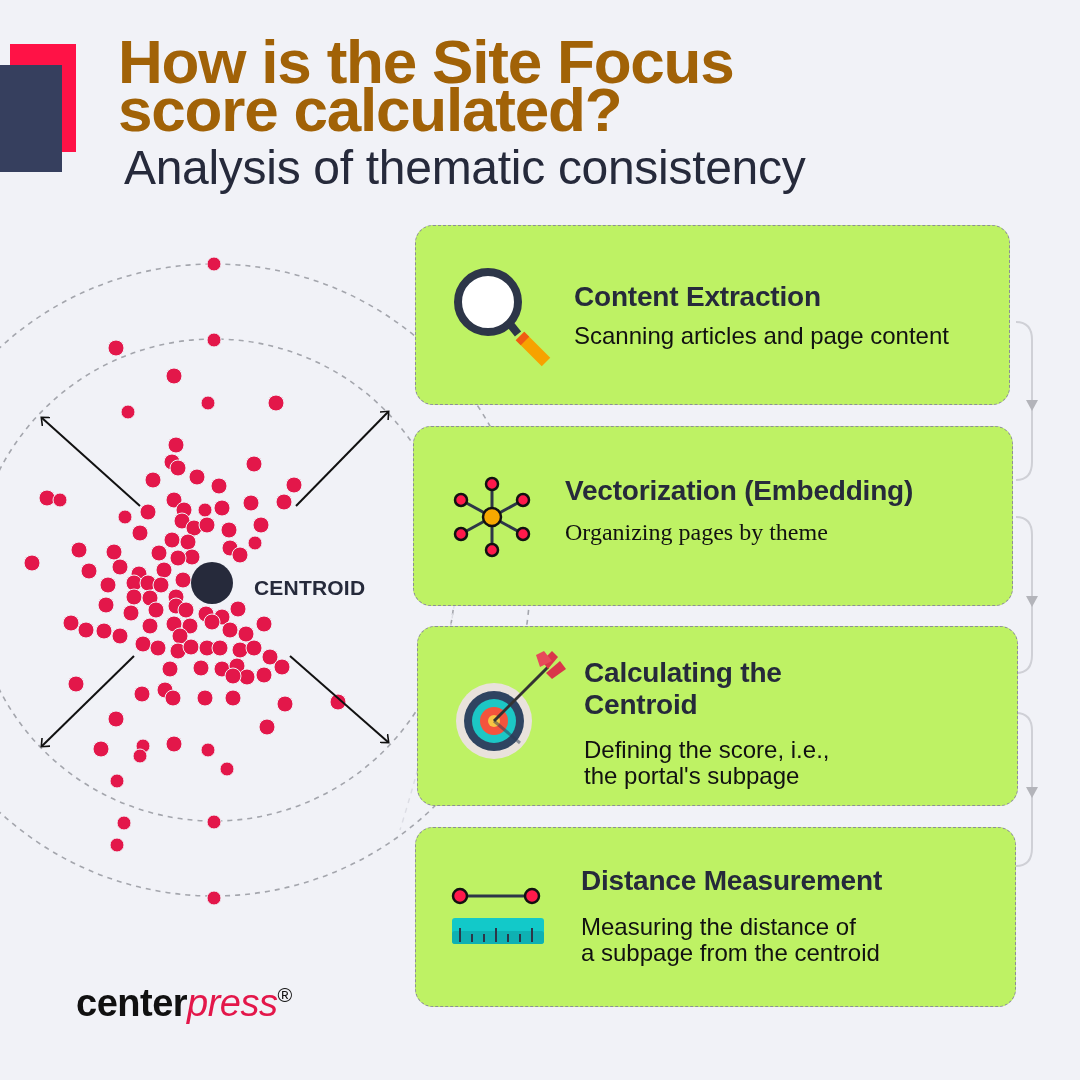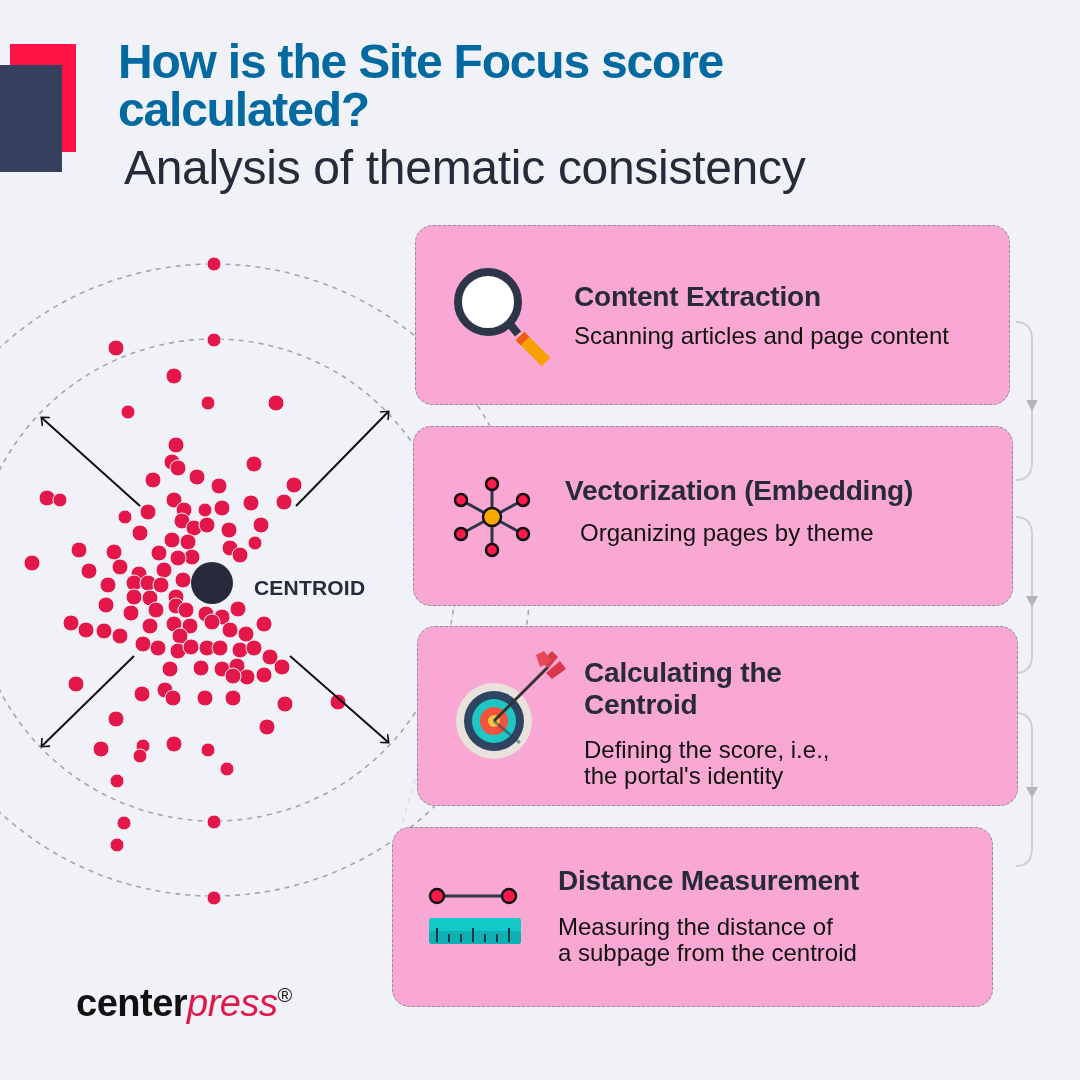--- a/index.html
+++ b/index.html
@@ -7,33 +7,33 @@
   body {
     background: #f1f2f7;
     font-family: "Liberation Sans", "DejaVu Sans", sans-serif;
     color: #262a3b;
     position: relative;
   }
   .deco-red { position: absolute; left: 10px; top: 44px; width: 66px; height: 108px; background: #ff1246; }
   .deco-navy { position: absolute; left: 0; top: 65px; width: 62px; height: 107px; background: #363f5e; }
   .title {
     position: absolute; left: 118px; top: 38px; width: 700px;
-    font-size: 48px; font-weight: 700; line-height: 48px; letter-spacing: -1.2px; color: #0369a1;
+    font-size: 62px; font-weight: 700; line-height: 48px; letter-spacing: -1.2px; color: #a16207;
   }
   .subtitle {
     position: absolute; left: 124px; top: 140px;
     font-size: 48px; font-weight: 400; color: #262a3b; letter-spacing: -0.3px;
   }
   .scatter { position: absolute; left: 0; top: 200px; width: 560px; height: 740px; }
   .centroid-label {
     position: absolute; left: 254px; top: 576px;
     font-size: 21px; font-weight: 700; color: #262a3b; letter-spacing: 0.2px;
   }
   .card {
-    position: absolute; background: #f9a8d4;
+    position: absolute; background: #bef264;
     border: 1px dashed #8d8f96; border-radius: 18px;
   }
   .card .icon { position: absolute; }
   .card .c-title { position: absolute; font-size: 28px; font-weight: 700; color: #262a3b; line-height: 32px; letter-spacing: -0.2px; }
   .card .c-desc { position: absolute; font-size: 24px; font-weight: 400; color: #111; line-height: 25px; }
   .connector { position: absolute; }
   .logo { position: absolute; left: 76px; top: 982px; font-size: 38px; letter-spacing: -0.5px; }
   .logo .w { font-weight: 700; color: #111; }
   .logo .p { font-style: italic; color: #e3174a; font-weight: 400; }
   .logo .r { font-size: 20px; vertical-align: top; position: relative; top: 2px; color: #111; }
@@ -224,43 +224,43 @@
       <circle cx="42" cy="9" r="6"></circle>
       <circle cx="42" cy="75" r="6"></circle>
       <circle cx="11" cy="25" r="6"></circle>
       <circle cx="73" cy="25" r="6"></circle>
       <circle cx="11" cy="59" r="6"></circle>
       <circle cx="73" cy="59" r="6"></circle>
     </g>
     <circle cx="42" cy="42" r="9" fill="#f7a800" stroke="#111" stroke-width="2.5"></circle>
   </svg>
   <div class="c-title" style="left:151px;top:48px;">Vectorization (Embedding)</div>
-  <div class="c-desc" style="left:166px;top:93px;">Organizing pages by theme</div>
+  <div class="c-desc" style="left:151px;top:93px;font-family:Liberation Serif, serif;">Organizing pages by theme</div>
 </div>
 
 <div class="card" style="left:417px;top:626px;width:601px;height:180px;">
   <svg class="icon" style="left:30px;top:20px" width="130" height="130" viewBox="0 0 130 130">
     <circle cx="46" cy="74" r="38" fill="#e9e2dc"></circle>
     <circle cx="46" cy="74" r="30" fill="#2f4461"></circle>
     <circle cx="46" cy="74" r="22" fill="#1cc7c5"></circle>
     <circle cx="46" cy="74" r="14" fill="#f4533d"></circle>
     <circle cx="46" cy="74" r="6" fill="#f7c544"></circle>
     <line x1="46" y1="74" x2="72" y2="96" stroke="#2a3a55" stroke-width="3" opacity="0.5"></line>
     <line x1="46" y1="74" x2="100" y2="20" stroke="#333" stroke-width="3"></line>
     <polygon points="94,14 104,4 110,10 100,22" fill="#d9374a"></polygon>
     <polygon points="98,26 112,14 118,22 104,32" fill="#d9374a"></polygon>
     <polygon points="88,8 96,4 104,14 92,20" fill="#e7495a"></polygon>
   </svg>
   <div class="c-title" style="left:166px;top:30px;">Calculating the</div>
   <div class="c-title" style="left:166px;top:62px;">Centroid</div>
   <div class="c-desc" style="left:166px;top:110px;">Defining the score, i.e.,</div>
-  <div class="c-desc" style="left:166px;top:136px;">the portal's identity</div>
-</div>
-
-<div class="card" style="left:392px;top:827px;width:601px;height:180px;">
+  <div class="c-desc" style="left:166px;top:136px;">the portal's subpage</div>
+</div>
+
+<div class="card" style="left:415px;top:827px;width:601px;height:180px;">
   <svg class="icon" style="left:34px;top:56px" width="96" height="70" viewBox="0 0 96 70">
     <line x1="10" y1="12" x2="82" y2="12" stroke="#2d3648" stroke-width="3"></line>
     <circle cx="10" cy="12" r="7" fill="#ff1a4b" stroke="#111" stroke-width="2.5"></circle>
     <circle cx="82" cy="12" r="7" fill="#ff1a4b" stroke="#111" stroke-width="2.5"></circle>
     <rect x="2" y="34" width="92" height="26" rx="3" fill="#12c9c9"></rect>
     <rect x="2" y="47" width="92" height="13" rx="3" fill="#0eb1b3"></rect>
     <g stroke="#2d3648" stroke-width="2">
       <line x1="10" y1="44" x2="10" y2="58"></line>
       <line x1="22" y1="50" x2="22" y2="58"></line>
       <line x1="34" y1="50" x2="34" y2="58"></line>

